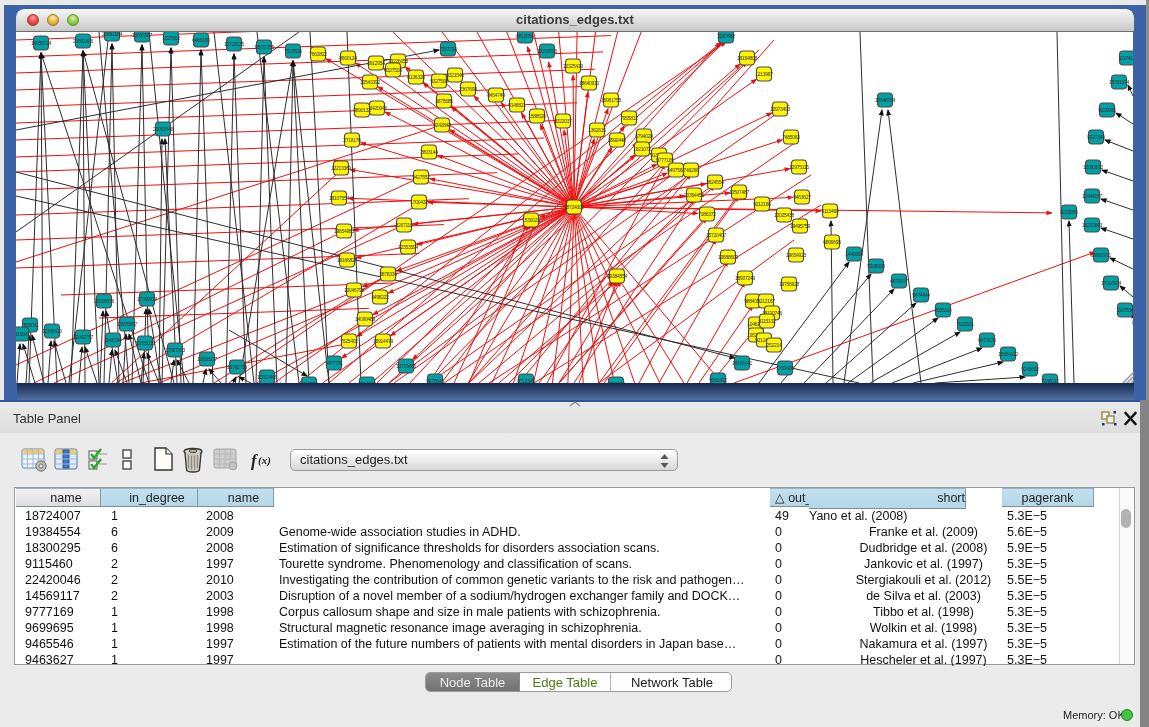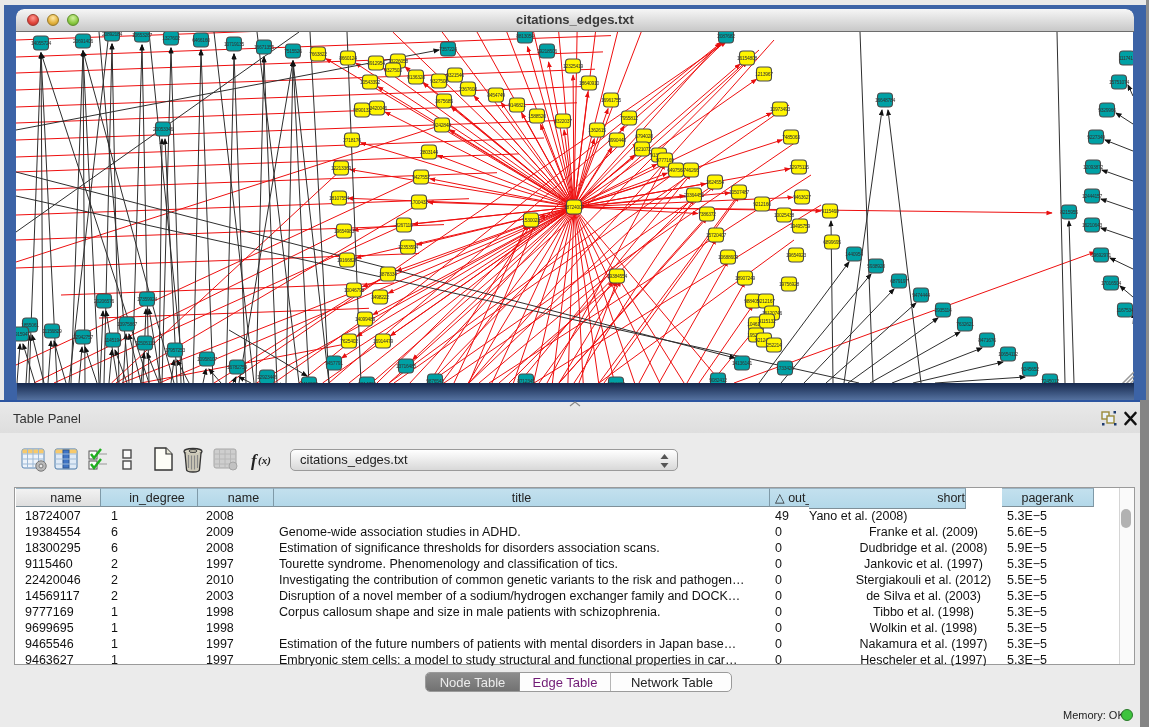--- a/index.html
+++ b/index.html
@@ -892,21 +892,20 @@
       <path d="M5.5 0 L9.5 5 L1.5 5 z" fill="#555"></path>
       <path d="M5.5 14 L9.5 9 L1.5 9 z" fill="#555"></path>
     </svg>
 </div>
 
 <div class="abs" style="left:14px;top:487px;width:1121px;height:178px;background:#fff;border:1px solid #9a9a9a;font-size:12.5px;color:#111">
   <div class="abs" style="left:0;top:0;width:1119px;height:178px;overflow:hidden">
     <div style="position:absolute;left:1px;width:85px;top:0;height:19px;background:linear-gradient(#f2f2f2,#dedede);border-right:1px solid #7f9aa8;border-top:1px solid #9ab4c4;border-bottom:1px solid #7f8f98;box-sizing:border-box;text-align:center;line-height:18px;color:#222;text-indent:16px;">name</div>
       <div style="position:absolute;left:86px;width:97px;top:0;height:19px;background:linear-gradient(#c3e0ee,#b3d8e9);border-right:1px solid #7f9aa8;border-top:1px solid #9ab4c4;border-bottom:1px solid #7f8f98;box-sizing:border-box;text-align:center;line-height:18px;color:#222;text-indent:16px;">in_degree</div>
       <div style="position:absolute;left:183px;width:76px;top:0;height:19px;background:linear-gradient(#c3e0ee,#b3d8e9);border-right:1px solid #7f9aa8;border-top:1px solid #9ab4c4;border-bottom:1px solid #7f8f98;box-sizing:border-box;text-align:center;line-height:18px;color:#222;text-indent:16px;">name</div>
-      <div style="position:absolute;left:259px;width:496px;top:0;height:19px;background:linear-gradient(#c3e0ee,#b3d8e9);border-right:1px solid #7f9aa8;border-top:1px solid #9ab4c4;border-bottom:1px solid #7f8f98;box-sizing:border-box;text-align:center;line-height:18px;color:#222;">title</div>
       <div style="position:absolute;left:755px;width:75px;top:0;height:19px;background:linear-gradient(#c3e0ee,#b3d8e9);border-right:1px solid #7f9aa8;border-top:1px solid #9ab4c4;border-bottom:1px solid #7f8f98;box-sizing:border-box;text-align:center;line-height:18px;color:#222;">△ out_de…</div>
       <div style="position:absolute;left:794px;width:157px;top:0;height:21px;background:linear-gradient(#c3e0ee,#b3d8e9);border-right:1px solid #7f9aa8;border-top:1px solid #9ab4c4;border-bottom:1px solid #7f8f98;box-sizing:border-box;text-align:right;line-height:18px;color:#222;">short</div>
       <div style="position:absolute;left:987px;width:92px;top:0;height:19px;background:linear-gradient(#c3e0ee,#b3d8e9);border-right:1px solid #7f9aa8;border-top:1px solid #9ab4c4;border-bottom:1px solid #7f8f98;box-sizing:border-box;text-align:center;line-height:18px;color:#222;">pagerank</div>
     <div style="position:absolute;top:20px;left:0;width:100%;height:16px;line-height:16px;white-space:nowrap;overflow:hidden">
         <span style="position:absolute;left:10px">18724007</span>
         <span style="position:absolute;left:96px">1</span>
         <span style="position:absolute;left:191px">2008</span>
         <span style="position:absolute;left:760px">49</span>
         <span style="position:absolute;left:794px;width:157px;">Yano et al. (2008)</span>
         <span style="position:absolute;left:992px">5.3E−5</span>
@@ -926,21 +925,21 @@
         <span style="position:absolute;left:191px">2008</span>
         <span style="position:absolute;left:264px">Estimation of significance thresholds for disorders association scans.</span>
         <span style="position:absolute;left:760px">0</span>
         <span style="position:absolute;left:830px;width:157px;text-align:center">Dudbridge et al. (2008)</span>
         <span style="position:absolute;left:992px">5.9E−5</span>
       </div>
       <div style="position:absolute;top:68px;left:0;width:100%;height:16px;line-height:16px;white-space:nowrap;overflow:hidden">
         <span style="position:absolute;left:10px">9115460</span>
         <span style="position:absolute;left:96px">2</span>
         <span style="position:absolute;left:191px">1997</span>
-        <span style="position:absolute;left:264px">Tourette syndrome. Phenomenology and classification of tics.</span>
+        <span style="position:absolute;left:264px">Tourette syndrome. Phenomenology and classification of scans.</span>
         <span style="position:absolute;left:760px">0</span>
         <span style="position:absolute;left:830px;width:157px;text-align:center">Jankovic et al. (1997)</span>
         <span style="position:absolute;left:992px">5.3E−5</span>
       </div>
       <div style="position:absolute;top:84px;left:0;width:100%;height:16px;line-height:16px;white-space:nowrap;overflow:hidden">
         <span style="position:absolute;left:10px">22420046</span>
         <span style="position:absolute;left:96px">2</span>
         <span style="position:absolute;left:191px">2010</span>
         <span style="position:absolute;left:264px">Investigating the contribution of common genetic variants to the risk and pathogen…</span>
         <span style="position:absolute;left:760px">0</span>
@@ -962,47 +961,47 @@
         <span style="position:absolute;left:191px">1998</span>
         <span style="position:absolute;left:264px">Corpus callosum shape and size in male patients with schizophrenia.</span>
         <span style="position:absolute;left:760px">0</span>
         <span style="position:absolute;left:830px;width:157px;text-align:center">Tibbo et al. (1998)</span>
         <span style="position:absolute;left:992px">5.3E−5</span>
       </div>
       <div style="position:absolute;top:132px;left:0;width:100%;height:16px;line-height:16px;white-space:nowrap;overflow:hidden">
         <span style="position:absolute;left:10px">9699695</span>
         <span style="position:absolute;left:96px">1</span>
         <span style="position:absolute;left:191px">1998</span>
+        <span style="position:absolute;left:264px">Structural magnetic resonance image averaging in schizophrenia.</span>
         <span style="position:absolute;left:760px">0</span>
         <span style="position:absolute;left:830px;width:157px;text-align:center">Wolkin et al. (1998)</span>
         <span style="position:absolute;left:992px">5.3E−5</span>
       </div>
       <div style="position:absolute;top:148px;left:0;width:100%;height:16px;line-height:16px;white-space:nowrap;overflow:hidden">
         <span style="position:absolute;left:10px">9465546</span>
         <span style="position:absolute;left:96px">1</span>
         <span style="position:absolute;left:191px">1997</span>
         <span style="position:absolute;left:264px">Estimation of the future numbers of patients with mental disorders in Japan base…</span>
         <span style="position:absolute;left:760px">0</span>
         <span style="position:absolute;left:830px;width:157px;text-align:center">Nakamura et al. (1997)</span>
         <span style="position:absolute;left:992px">5.3E−5</span>
       </div>
       <div style="position:absolute;top:164px;left:0;width:100%;height:16px;line-height:16px;white-space:nowrap;overflow:hidden">
         <span style="position:absolute;left:10px">9463627</span>
         <span style="position:absolute;left:96px">1</span>
         <span style="position:absolute;left:191px">1997</span>
-        <span style="position:absolute;left:264px">Embryonic stem cells: a model to study structural and functional properties in car…</span>
         <span style="position:absolute;left:760px">0</span>
         <span style="position:absolute;left:830px;width:157px;text-align:center">Hescheler et al. (1997)</span>
         <span style="position:absolute;left:992px">5.3E−5</span>
       </div>
   </div>
   <div class="abs" style="left:1104px;top:0px;width:15px;height:176px;background:#fafafa;border-left:1px solid #d5d5d5"></div>
   <div class="abs" style="left:1106px;top:21px;width:10px;height:19px;background:#b2b2b2;border-radius:5px"></div>
 </div>
 
 <div class="abs" style="left:425px;top:672px;width:307px;height:20px;border:1px solid #9a9a9a;border-radius:5px;overflow:hidden;font-size:13px;background:#fdfdfd">
   <div class="abs" style="left:0;top:0;width:94px;height:20px;background:linear-gradient(#8d8d8d,#6f6f6f);color:#ececec;text-align:center;line-height:19px;border-right:1px solid #888">Node Table</div>
-  <div class="abs" style="left:94px;top:0;width:91px;height:20px;color:#701a75;text-align:center;line-height:19px;border-right:1px solid #b5b5b5">Edge Table</div>
+  <div class="abs" style="left:94px;top:0;width:91px;height:20px;color:#4d7c0f;text-align:center;line-height:19px;border-right:1px solid #b5b5b5">Edge Table</div>
   <div class="abs" style="left:185px;top:0;width:122px;height:20px;color:#222;text-align:center;line-height:19px">Network Table</div>
 </div>
 <div class="abs" style="left:1140px;top:400px;width:9px;height:327px;background:#848484"></div>
 
 <div class="abs" style="left:1063px;top:709px;font-size:11px;color:#222">Memory: OK</div>
 <div class="abs" style="left:1121px;top:709px;width:12px;height:12px;border-radius:50%;background:#3ec43e;border:1px solid #2a7a2a"></div>
 </body></html>

